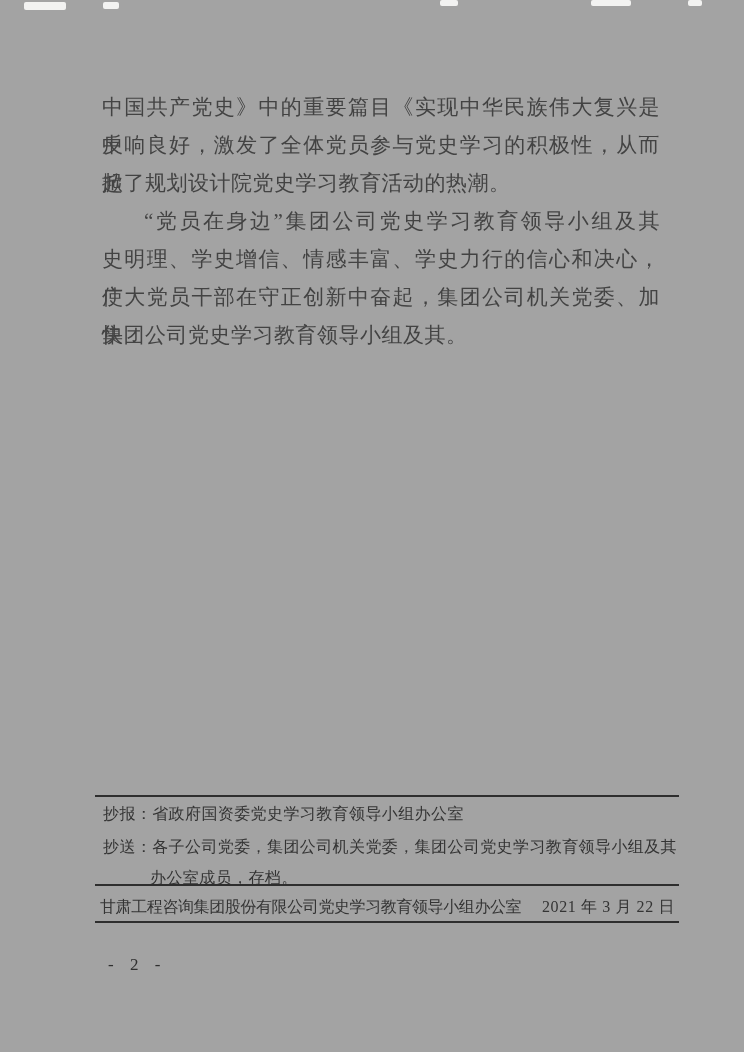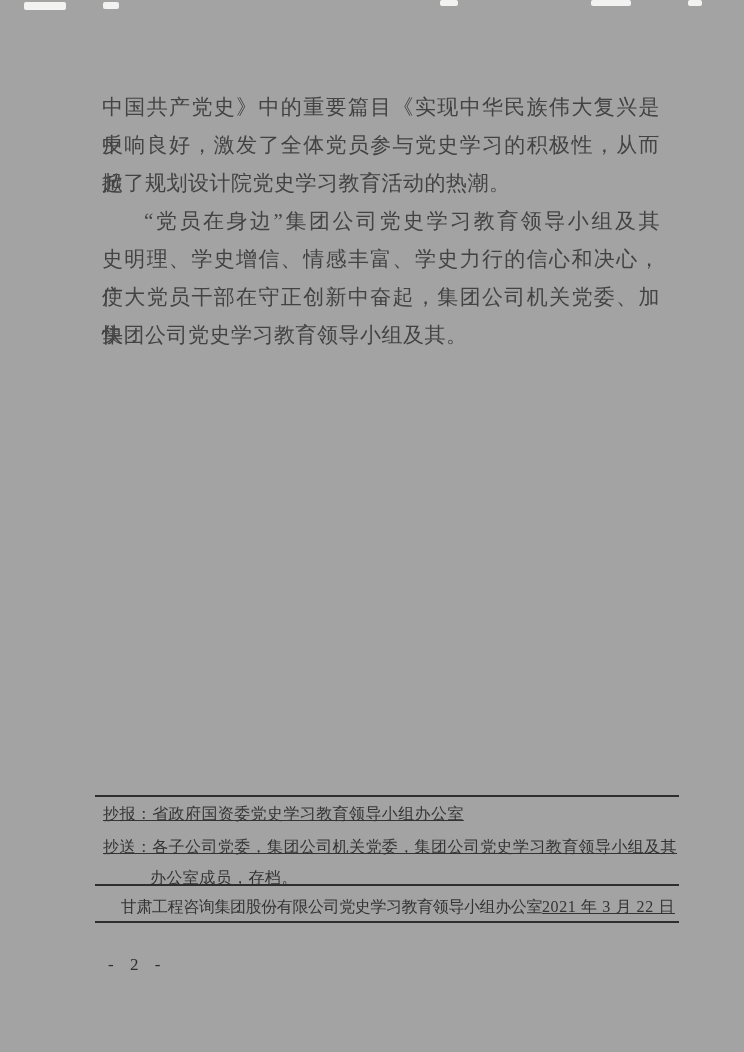--- a/index.html
+++ b/index.html
@@ -61,41 +61,40 @@
 
   .footer-line {
     position: absolute;
     left: 103px;
     width: 572px;
     color: #343434;
     font-size: 16px;
     letter-spacing: 0.4px;
     line-height: 24px;
     white-space: nowrap;
-    text-decoration: underline;
   }
   .copy-report { top: 802px; }
   .copy-send   { top: 835px; }
   .copy-send-2 { top: 866px; left: 150px; }
 
   .issuer-row {
     position: absolute;
     left: 100px;
     top: 895px;
     width: 575px;
     display: flex;
-    justify-content: flex-end;
+    justify-content: space-between;
     align-items: baseline;
     color: #343434;
     font-size: 16px;
     line-height: 24px;
     white-space: nowrap;
   }
   .issuer-row .issuer { letter-spacing: -0.4px; }
-  .issuer-row .date   { letter-spacing: 0.6px; text-decoration: underline; }
+  .issuer-row .date   { letter-spacing: 0.6px; }
 
   .page-number {
     position: absolute;
     left: 108px;
     top: 954px;
     color: #2f2f2f;
     font-size: 17px;
     letter-spacing: 6px;
     line-height: 22px;
   }

